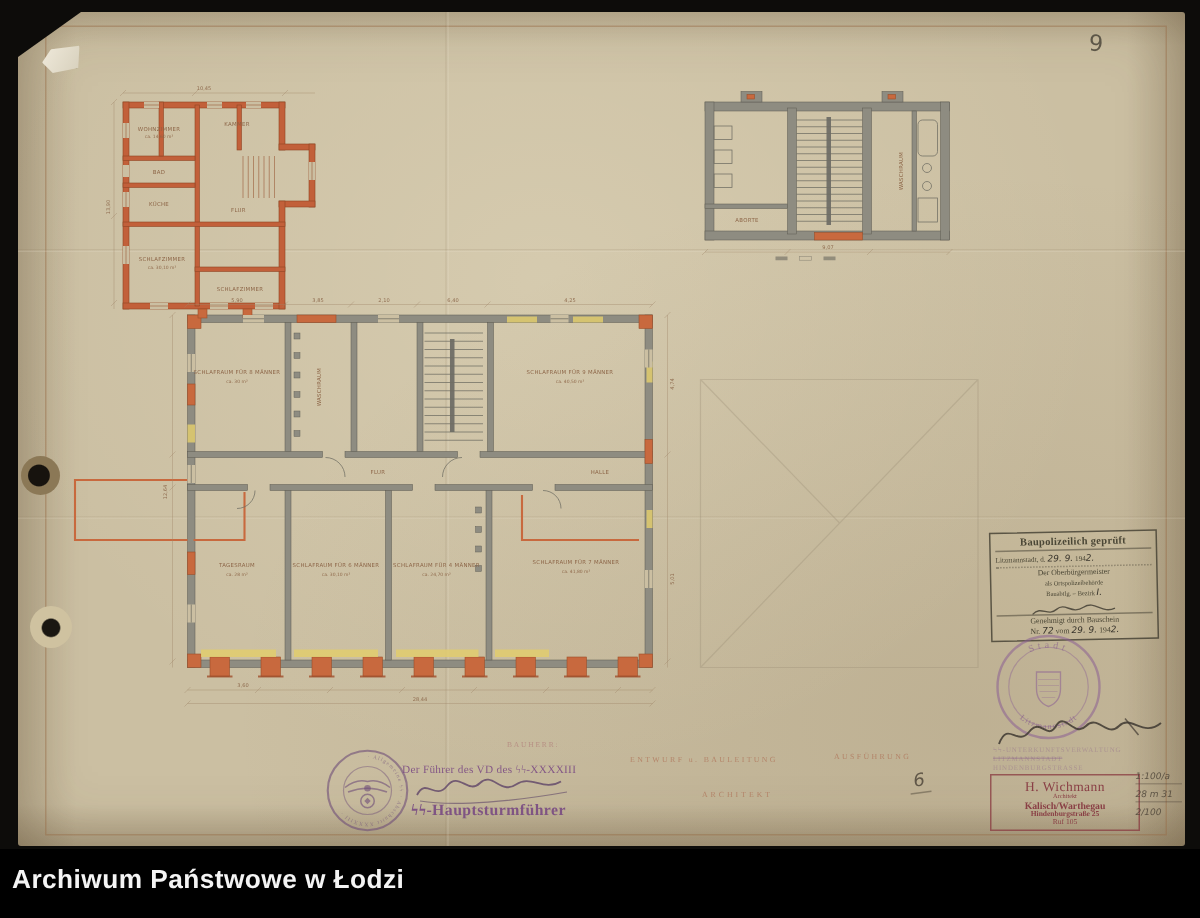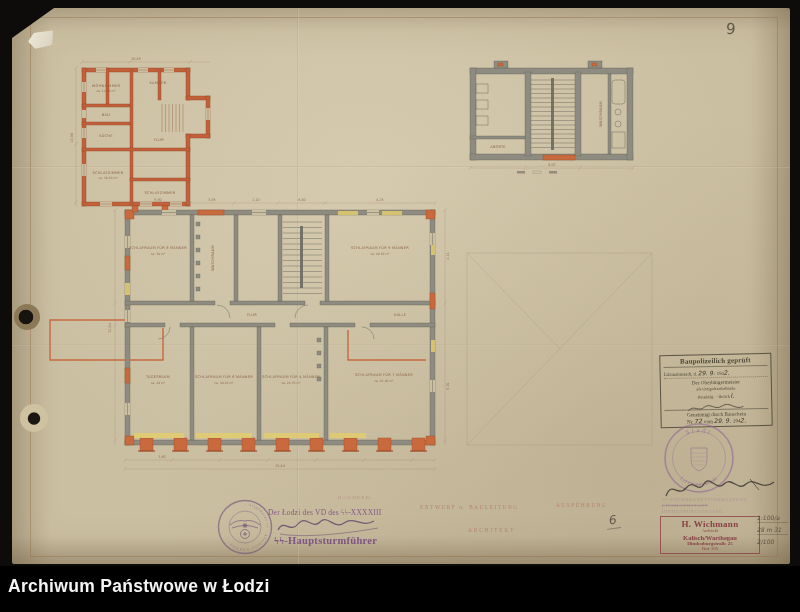--- a/index.html
+++ b/index.html
@@ -65,21 +65,21 @@
   .ap-sigrow{text-align:center;height:9px;}
   
   .stamp-quarter{position:absolute;left:650px;top:489px;width:116px;
          color:rgba(126,80,136,.32);font:4.6px "Liberation Serif",serif;
          letter-spacing:.6px;text-transform:uppercase;}
   .stamp-quarter div{margin-bottom:1px;white-space:nowrap;}
   .stamp-quarter .struck{text-decoration:line-through;}
   
   .stamp-arch{position:absolute;left:648px;top:508px;width:96px;border:1.6px solid rgba(138,62,66,.78);
          color:#8a4046;text-align:center;padding:2px 1px;}
-  .ar-name{font-size:9px;font-weight:bold;letter-spacing:.3px;}
+  .ar-name{font-size:9px;font-weight:normal;letter-spacing:.3px;}
   .ar-title{font-size:4.2px;margin-top:-1px;}
   .ar-city{font-size:6.5px;font-weight:bold;margin-top:1px;}
   .ar-street{font-size:5px;font-weight:bold;}
   .ar-phone{font-size:5px;}
   
   .pencil-notes{position:absolute;left:745px;top:506px;width:31px;
          font:italic 6px "DejaVu Sans",sans-serif;color:rgba(72,64,52,.8);}
   .pencil-notes div{margin-bottom:3px;border-bottom:1px solid rgba(72,64,52,.3);padding-bottom:1px;}
   .pencil-notes div:last-child{border-bottom:none;}
   .pencil-six{position:absolute;left:594px;top:505px;font:italic 12px "DejaVu Sans",sans-serif;
@@ -334,21 +334,21 @@
         <textPath href="#ssr">· Allgemeine ϟϟ · Abschnitt XXXXIII ·</textPath>
       </text>
       <g stroke="rgba(110,77,120,.6)" fill="none" stroke-width="1">
         <path d="M14,27 Q21.5,21 29,23 Q36.5,21 44,27"></path>
         <path d="M16,30 Q29,25 42,30"></path>
         <circle cx="29" cy="27.5" r="2.2" fill="rgba(110,77,120,.6)" stroke="none"></circle>
         <circle cx="29" cy="36" r="4.5"></circle>
         <rect x="27.5" y="34.5" width="3" height="3" transform="rotate(45 29 36)" fill="rgba(110,77,120,.6)" stroke="none"></rect>
       </g>
     </svg>
-    <div class="ss-line1">Der Łodzi des VD des ϟϟ-XXXXIII</div>
+    <div class="ss-line1">Der Führer des VD des ϟϟ-XXXXIII</div>
     <svg class="svg-abs" style="left:262px;top:506px;" width="112" height="26">
       <path d="M4,16 C10,4 16,20 24,10 S38,16 46,8 S60,16 70,9 S88,14 100,7" fill="none" stroke="rgba(94,68,104,.8)" stroke-width="1.2"></path>
       <path d="M6,20 C30,24 70,20 104,14" fill="none" stroke="rgba(94,68,104,.6)" stroke-width=".8"></path>
     </svg>
     <div class="ss-rank">ϟϟ-Hauptsturmführer</div>
 
     <div class="stamp-approval">
       <div class="ap-title">Baupolizeilich geprüft</div>
       <div class="ap-line"><span>Litzmannstadt, d.</span> <span class="hand">29. 9.</span> <span>194</span><span class="hand">2.</span></div>
       <div class="ap-c">Der Oberbürgermeister</div>

